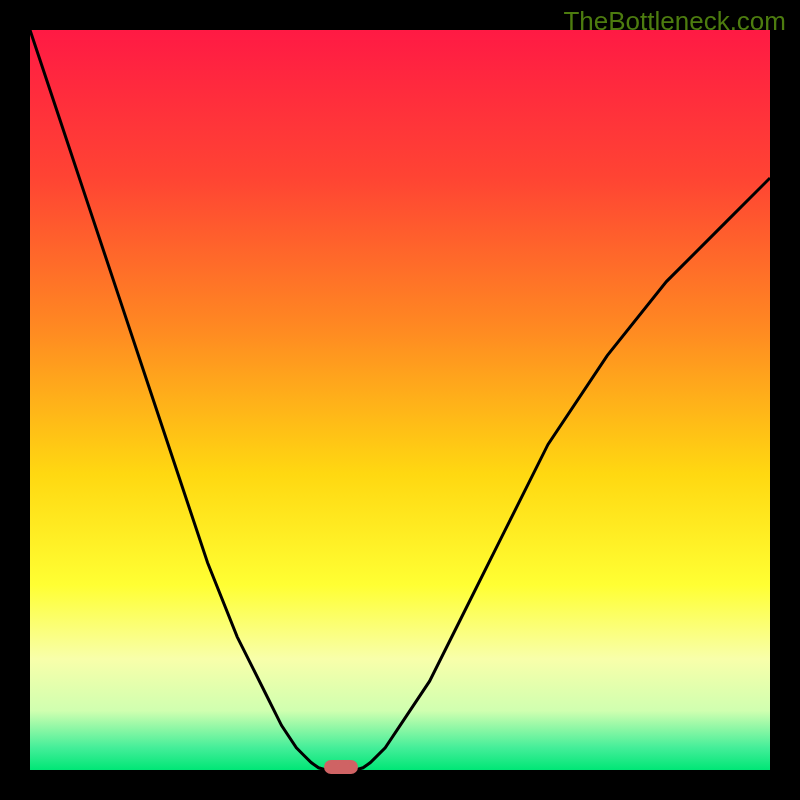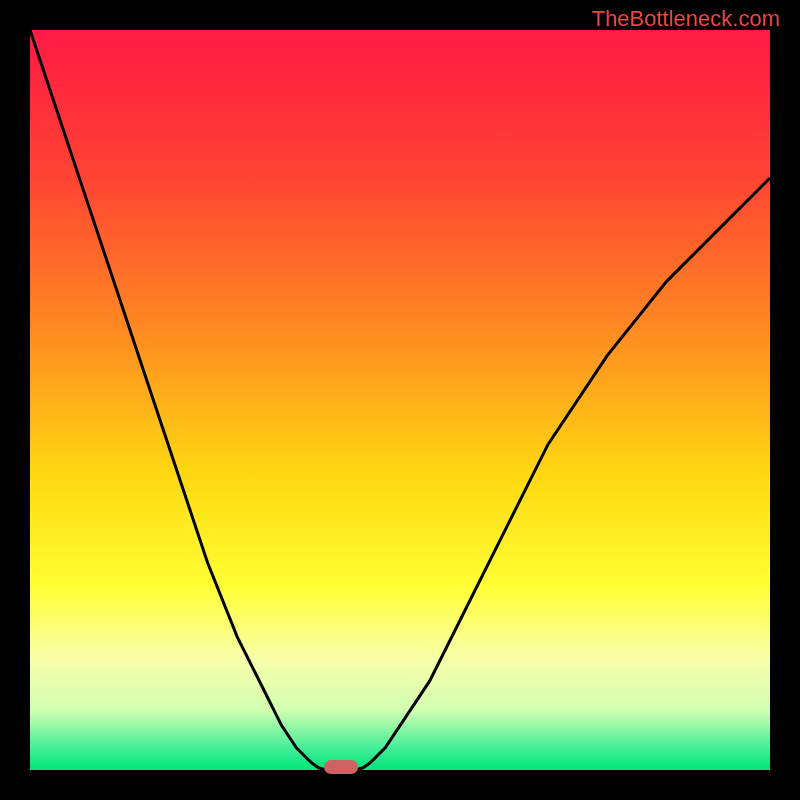--- a/index.html
+++ b/index.html
@@ -6,24 +6,24 @@
     body {
       width: 800px;
       height: 800px;
       background: #000;
       position: relative;
       overflow: hidden;
     }
     .watermark {
       position: absolute;
       top: 6px;
-      right: 20px;
+      right: 14px;
       font-family: Arial, sans-serif;
-      font-size: 22px;
-      color: #ef4444;
+      font-size: 26px;
+      color: #4d7c0f;
       z-index: 10;
     }
     .chart-area {
       position: absolute;
       top: 30px;
       left: 30px;
       width: 740px;
       height: 740px;
     }
     .gradient-bg {

